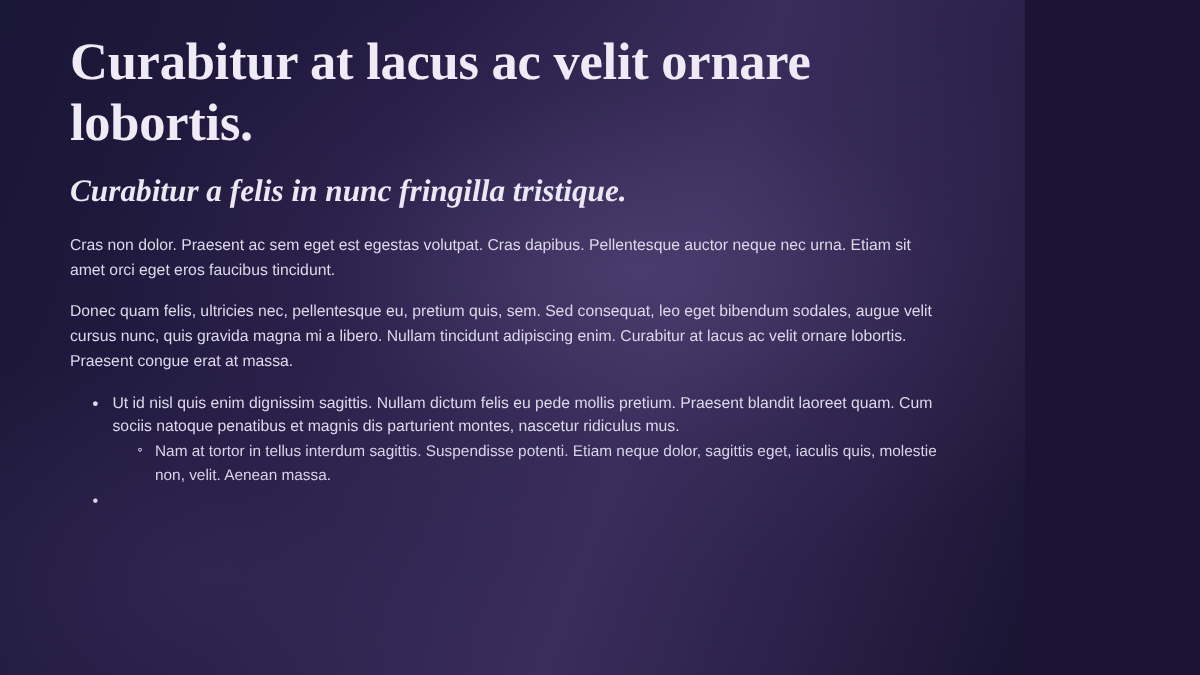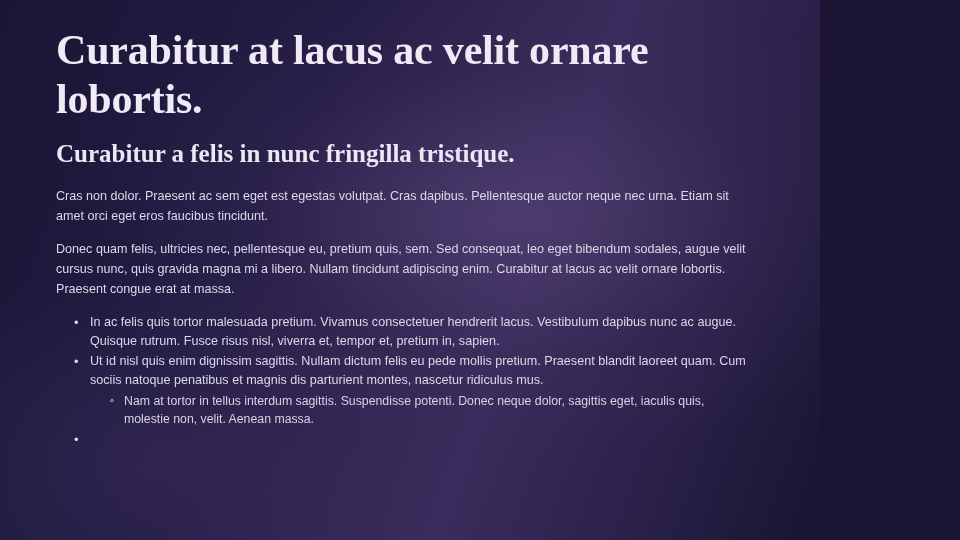--- a/index.html
+++ b/index.html
@@ -35,20 +35,21 @@
     margin: 0 0 16px 0;
     max-width: 760px;
   }
   .subtitle {
     font-family: "Liberation Serif", serif;
     font-weight: bold;
     font-size: 25px;
     line-height: 1.2;
     color: #ece7f4;
     margin: 0 0 18px 0;
+    font-style: italic;
   }
   p.body {
     font-size: 12.6px;
     line-height: 1.55;
     color: #ddd8ea;
     margin: 0 0 14px 0;
     max-width: 856px;
   }
   ul.level1 {
     list-style: none;
@@ -106,32 +107,31 @@
 
   <h2 class="subtitle">Curabitur a felis in nunc fringilla tristique.</h2>
 
   <p class="body">Cras non dolor. Praesent ac sem eget est egestas volutpat. Cras dapibus. Pellentesque auctor neque nec urna. Etiam sit amet orci eget eros faucibus tincidunt.</p>
 
   <p class="body">Donec quam felis, ultricies nec, pellentesque eu, pretium quis, sem. Sed consequat, leo eget bibendum sodales, augue velit cursus nunc, quis gravida magna mi a libero. Nullam tincidunt adipiscing enim. Curabitur at lacus ac velit ornare lobortis. Praesent congue erat at massa.</p>
 
   <ul class="level1">
     <li>
       <span class="bullet">•</span>
-      <span>In ac felis quis tortor malesuada pretium. Vivamus consectetuer hendrerit lacus. Vestibulum dapibus nunc ac augue. Quisque rutrum. Fusce risus nisl, viverra et, tempor et, pretium in, sapien.</span>
     </li>
     <li>
       <span class="bullet">•</span>
       <span>Ut id nisl quis enim dignissim sagittis. Nullam dictum felis eu pede mollis pretium. Praesent blandit laoreet quam. Cum sociis natoque penatibus et magnis dis parturient montes, nascetur ridiculus mus.</span>
       <ul class="level2">
         <li>
           <span class="bullet">◦</span>
         </li>
         <li>
           <span class="bullet">◦</span>
-          <span>Nam at tortor in tellus interdum sagittis. Suspendisse potenti. Donec neque dolor, sagittis eget, iaculis quis, molestie non, velit. Aenean massa.</span>
+          <span>Nam at tortor in tellus interdum sagittis. Suspendisse potenti. Etiam neque dolor, sagittis eget, iaculis quis, molestie non, velit. Aenean massa.</span>
         </li>
       </ul>
     </li>
     <li>
       <span class="bullet">•</span>
     </li>
   </ul>
 
 
 </div>

